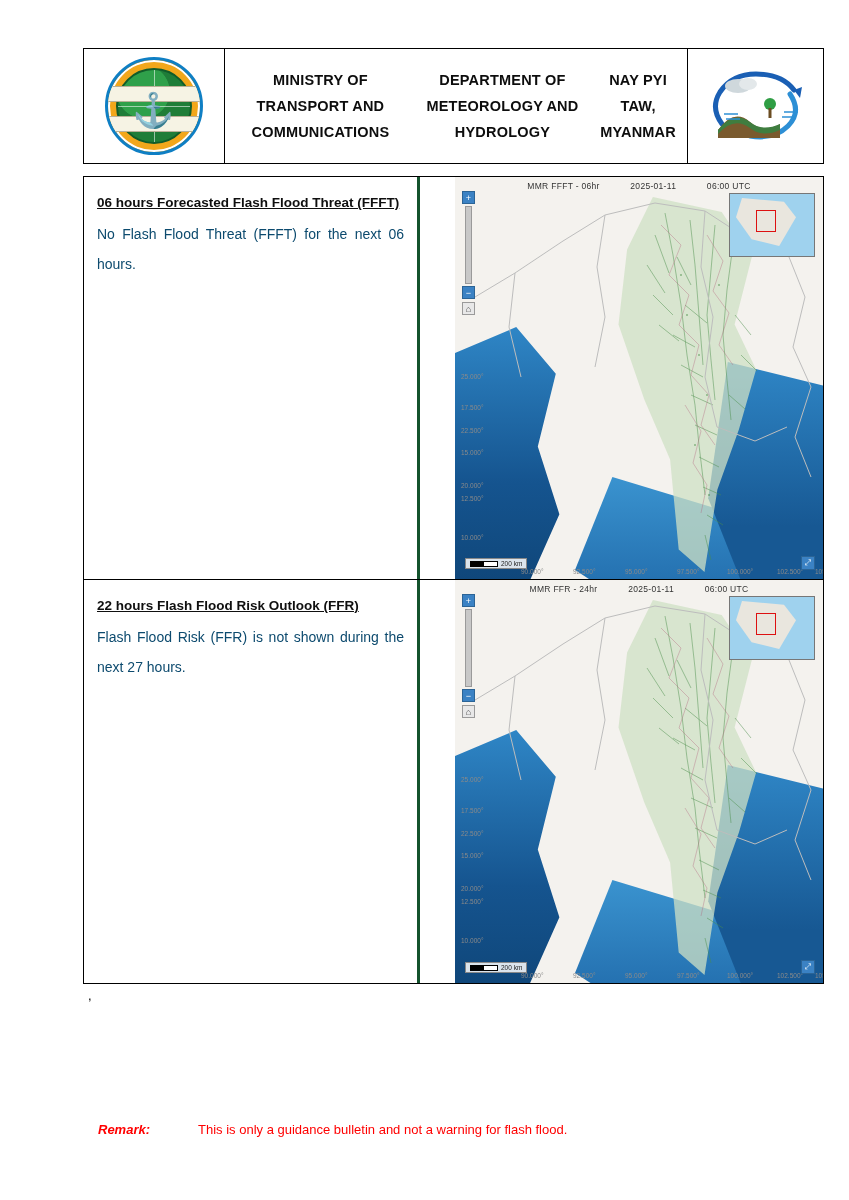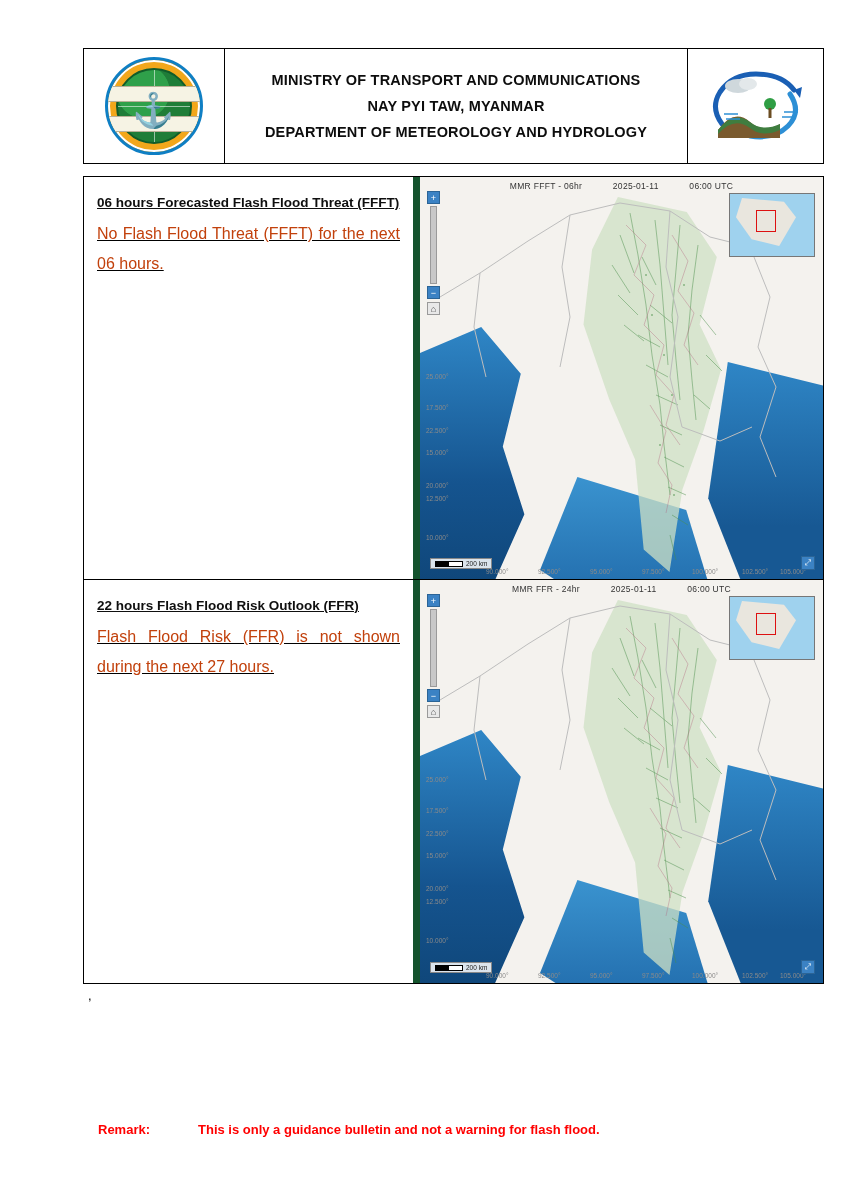--- a/index.html
+++ b/index.html
@@ -37,21 +37,21 @@
     width: 141px;
     border-right: 1px solid #000;
     display: flex;
     align-items: center;
     justify-content: center;
     box-sizing: border-box;
   }
   .header-center {
     flex: 1;
     display: flex;
-    flex-direction: column;
+    flex-direction: row;
     align-items: center;
     justify-content: center;
     box-sizing: border-box;
     border-right: 1px solid #000;
     padding: 2px 6px;
   }
   .header-center div {
     font-size: 14.5px;
     font-weight: bold;
     letter-spacing: 0.2px;
@@ -143,47 +143,47 @@
   }
   .row {
     display: flex;
     height: 50%;
     box-sizing: border-box;
   }
   .row.first { border-bottom: 1px solid #000; }
   .cell-text {
     width: 336px;
     box-sizing: border-box;
-    border-right: 7px solid #14532d;
+    border-right: 3px solid #14532d;
     padding: 12px 13px 10px 13px;
-    text-decoration: underline;
   }
   .cell-map {
     flex: 1;
     box-sizing: border-box;
     padding: 12px;
     position: relative;
     overflow: hidden;
+    margin-left: 35px;
   }
   .cell-title {
     font-size: 13.5px;
     font-weight: bold;
     text-decoration: underline;
     line-height: 28px;
     text-align: justify;
     text-justify: inter-word;
     color: #0f0f0f;
   }
   .cell-title.two-line { text-align: justify; }
   .cell-body {
-    font-size: 16px;
+    font-size: 14px;
     line-height: 30px;
     text-align: justify;
     text-justify: inter-word;
-    color: #c2410c;
+    color: #0c4a6e;
     margin-top: 2px;
   }
 
   
   .map {
     position: absolute;
     inset: 0;
     background: #f4f2ee;
     font-family: "Liberation Sans", sans-serif;
   }
@@ -331,41 +331,42 @@
     left: 98px;
     top: 1122px;
     width: 700px;
     font-size: 13px;
     color: #ff0000;
     font-weight: bold;
   }
   .remark .label {
     display: inline-block;
     width: 100px;
-  }
-  .remark .txt { font-weight: bold; }
+    font-style: italic;
+  }
+  .remark .txt { font-weight: normal; }
 </style>
 </head>
 <body>
 
 <div class="page">
 
   <div class="header">
     <div class="header-logo-left">
       <div class="seal">
         <div class="globe"></div>
         <div class="band"></div>
         <div class="band band2"></div>
         <div class="anchor">⚓</div>
       </div>
     </div>
     <div class="header-center">
       <div>MINISTRY OF TRANSPORT AND COMMUNICATIONS</div>
+      <div>DEPARTMENT OF METEOROLOGY AND HYDROLOGY</div>
       <div>NAY PYI TAW, MYANMAR</div>
-      <div>DEPARTMENT OF METEOROLOGY AND HYDROLOGY</div>
     </div>
     <div class="header-logo-right">
       <div class="wcycle">
         <svg width="104" height="84" viewBox="0 0 104 84">
           <path d="M18 60 Q6 44 16 28 Q28 10 52 10 Q78 10 90 26" fill="none" stroke="#1a5fb4" stroke-width="5" stroke-linecap="round"></path>
           <path d="M90 26 l8 -3 -2 11 z" fill="#1a5fb4"></path>
           <path d="M86 30 Q98 48 84 62 Q70 76 46 72" fill="none" stroke="#2d8fd5" stroke-width="5" stroke-linecap="round"></path>
           <path d="M46 72 l-9 2 3 -10 z" fill="#2d8fd5"></path>
           <path d="M14 66 Q30 44 46 58 Q60 70 76 60 L76 74 L14 74 Z" fill="#7a5a2e"></path>
           <path d="M14 66 Q30 46 46 58 Q58 68 76 60 L76 66 Q58 74 46 64 Q30 52 14 70 Z" fill="#3f7d3f"></path>

